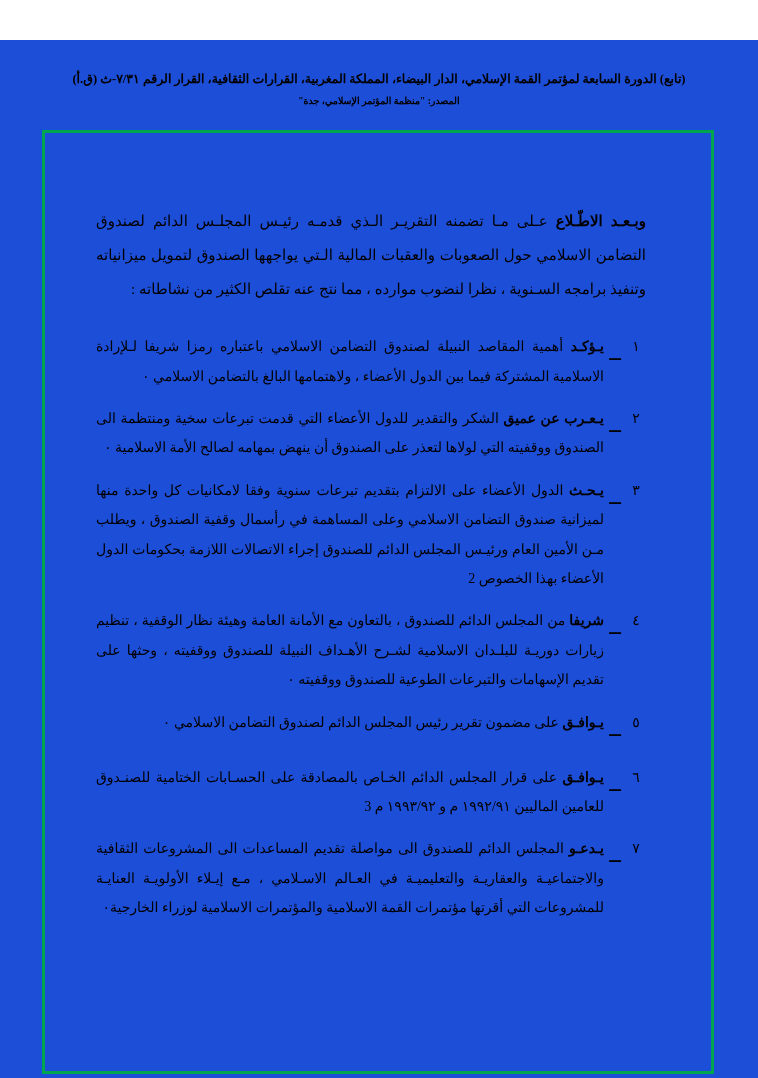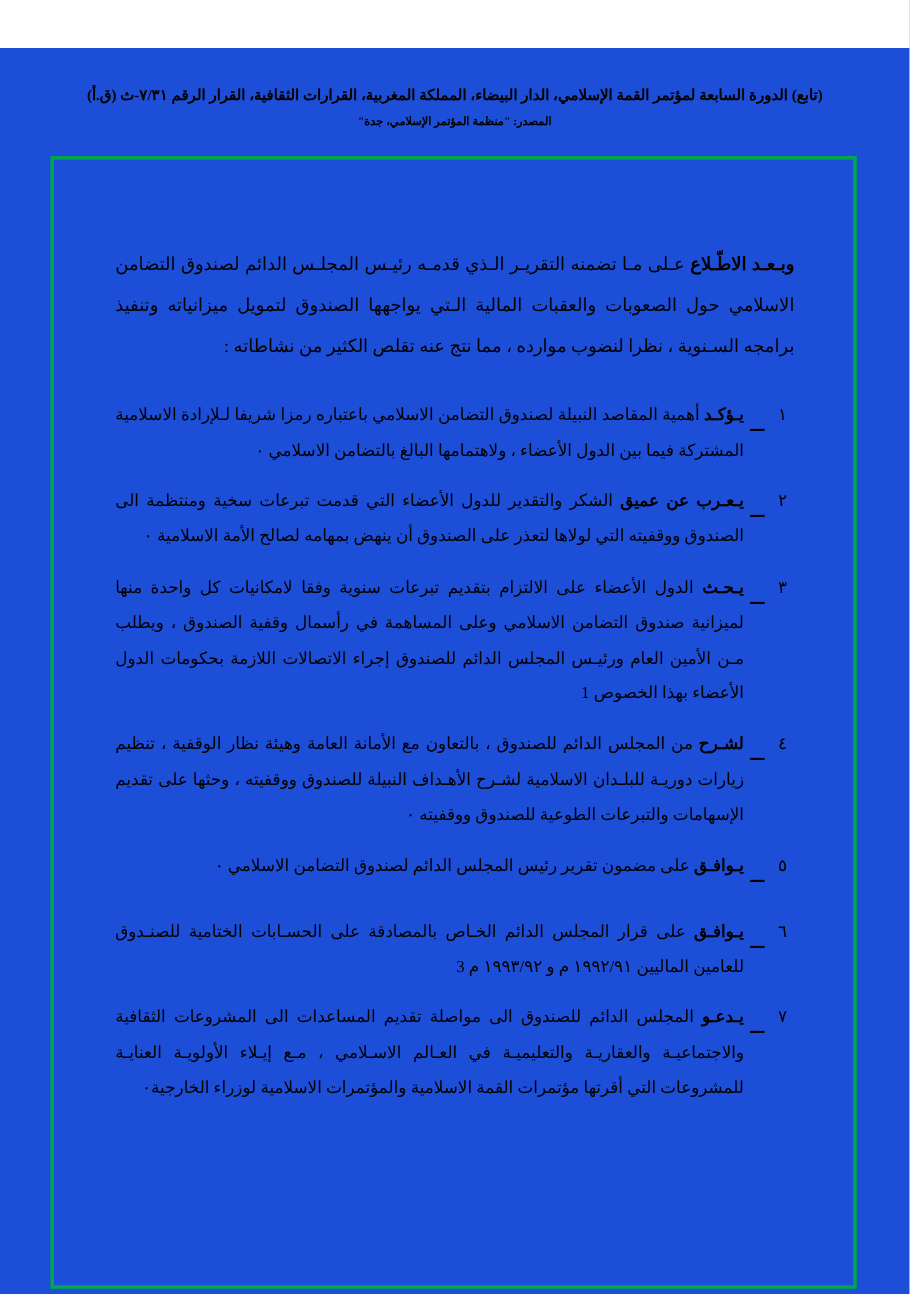--- a/index.html
+++ b/index.html
@@ -41,21 +41,21 @@
     top: 90px;
     left: 42px;
     width: 672px;
     height: 944px;
     border: 3px solid #00a550;
     box-sizing: border-box;
   }
   .content {
     position: absolute;
     top: 150px;
-    right: 96px;
+    right: 112px;
     left: 96px;
   }
   .intro {
     font-size: 15px;
     line-height: 2.25;
     color: #000000;
     text-align: justify;
     text-align-last: right;
     direction: rtl;
   }
@@ -136,27 +136,27 @@
 
       <div class="item">
         <div class="item-num">٢</div>
         <div class="item-dash">ــ</div>
         <div class="item-text"><span class="lead">يـعـرب عن عميق</span><span> الشكر والتقدير للدول الأعضاء التي قدمت تبرعات سخية ومنتظمة الى الصندوق ووقفيته التي لولاها لتعذر على الصندوق أن ينهض بمهامه لصالح الأمة الاسلامية ٠</span></div>
       </div>
 
       <div class="item">
         <div class="item-num">٣</div>
         <div class="item-dash">ــ</div>
-        <div class="item-text"><span class="lead">يـحـث</span><span> الدول الأعضاء على الالتزام بتقديم تبرعات سنوية وفقا لامكانيات كل واحدة منها لميزانية صندوق التضامن الاسلامي وعلى المساهمة في رأسمال وقفية الصندوق ، ويطلب مـن الأمين العام ورئيـس المجلس الدائم للصندوق إجراء الاتصالات اللازمة بحكومات الدول الأعضاء بهذا الخصوص 1</span></div>
+        <div class="item-text"><span class="lead">يـحـث</span><span> الدول الأعضاء على الالتزام بتقديم تبرعات سنوية وفقا لامكانيات كل واحدة منها لميزانية صندوق التضامن الاسلامي وعلى المساهمة في رأسمال وقفية الصندوق ، ويطلب مـن الأمين العام ورئيـس المجلس الدائم للصندوق إجراء الاتصالات اللازمة بحكومات الدول الأعضاء بهذا الخصوص 2</span></div>
       </div>
 
       <div class="item">
         <div class="item-num">٤</div>
         <div class="item-dash">ــ</div>
-        <div class="item-text"><span class="lead">لشـرح</span><span> من المجلس الدائم للصندوق ، بالتعاون مع الأمانة العامة وهيئة نظار الوقفية ، تنظيم زيارات دوريـة للبلـدان الاسلامية لشـرح الأهـداف النبيلة للصندوق ووقفيته ، وحثها على تقديم الإسهامات والتبرعات الطوعية للصندوق ووقفيته ٠</span></div>
+        <div class="item-text"><span class="lead">شريفا</span><span> من المجلس الدائم للصندوق ، بالتعاون مع الأمانة العامة وهيئة نظار الوقفية ، تنظيم زيارات دوريـة للبلـدان الاسلامية لشـرح الأهـداف النبيلة للصندوق ووقفيته ، وحثها على تقديم الإسهامات والتبرعات الطوعية للصندوق ووقفيته ٠</span></div>
       </div>
 
       <div class="item short">
         <div class="item-num">٥</div>
         <div class="item-dash">ــ</div>
         <div class="item-text"><span class="lead">يـوافـق</span><span> على مضمون تقرير رئيس المجلس الدائم لصندوق التضامن الاسلامي ٠</span></div>
       </div>
 
       <div class="item">
         <div class="item-num">٦</div>

